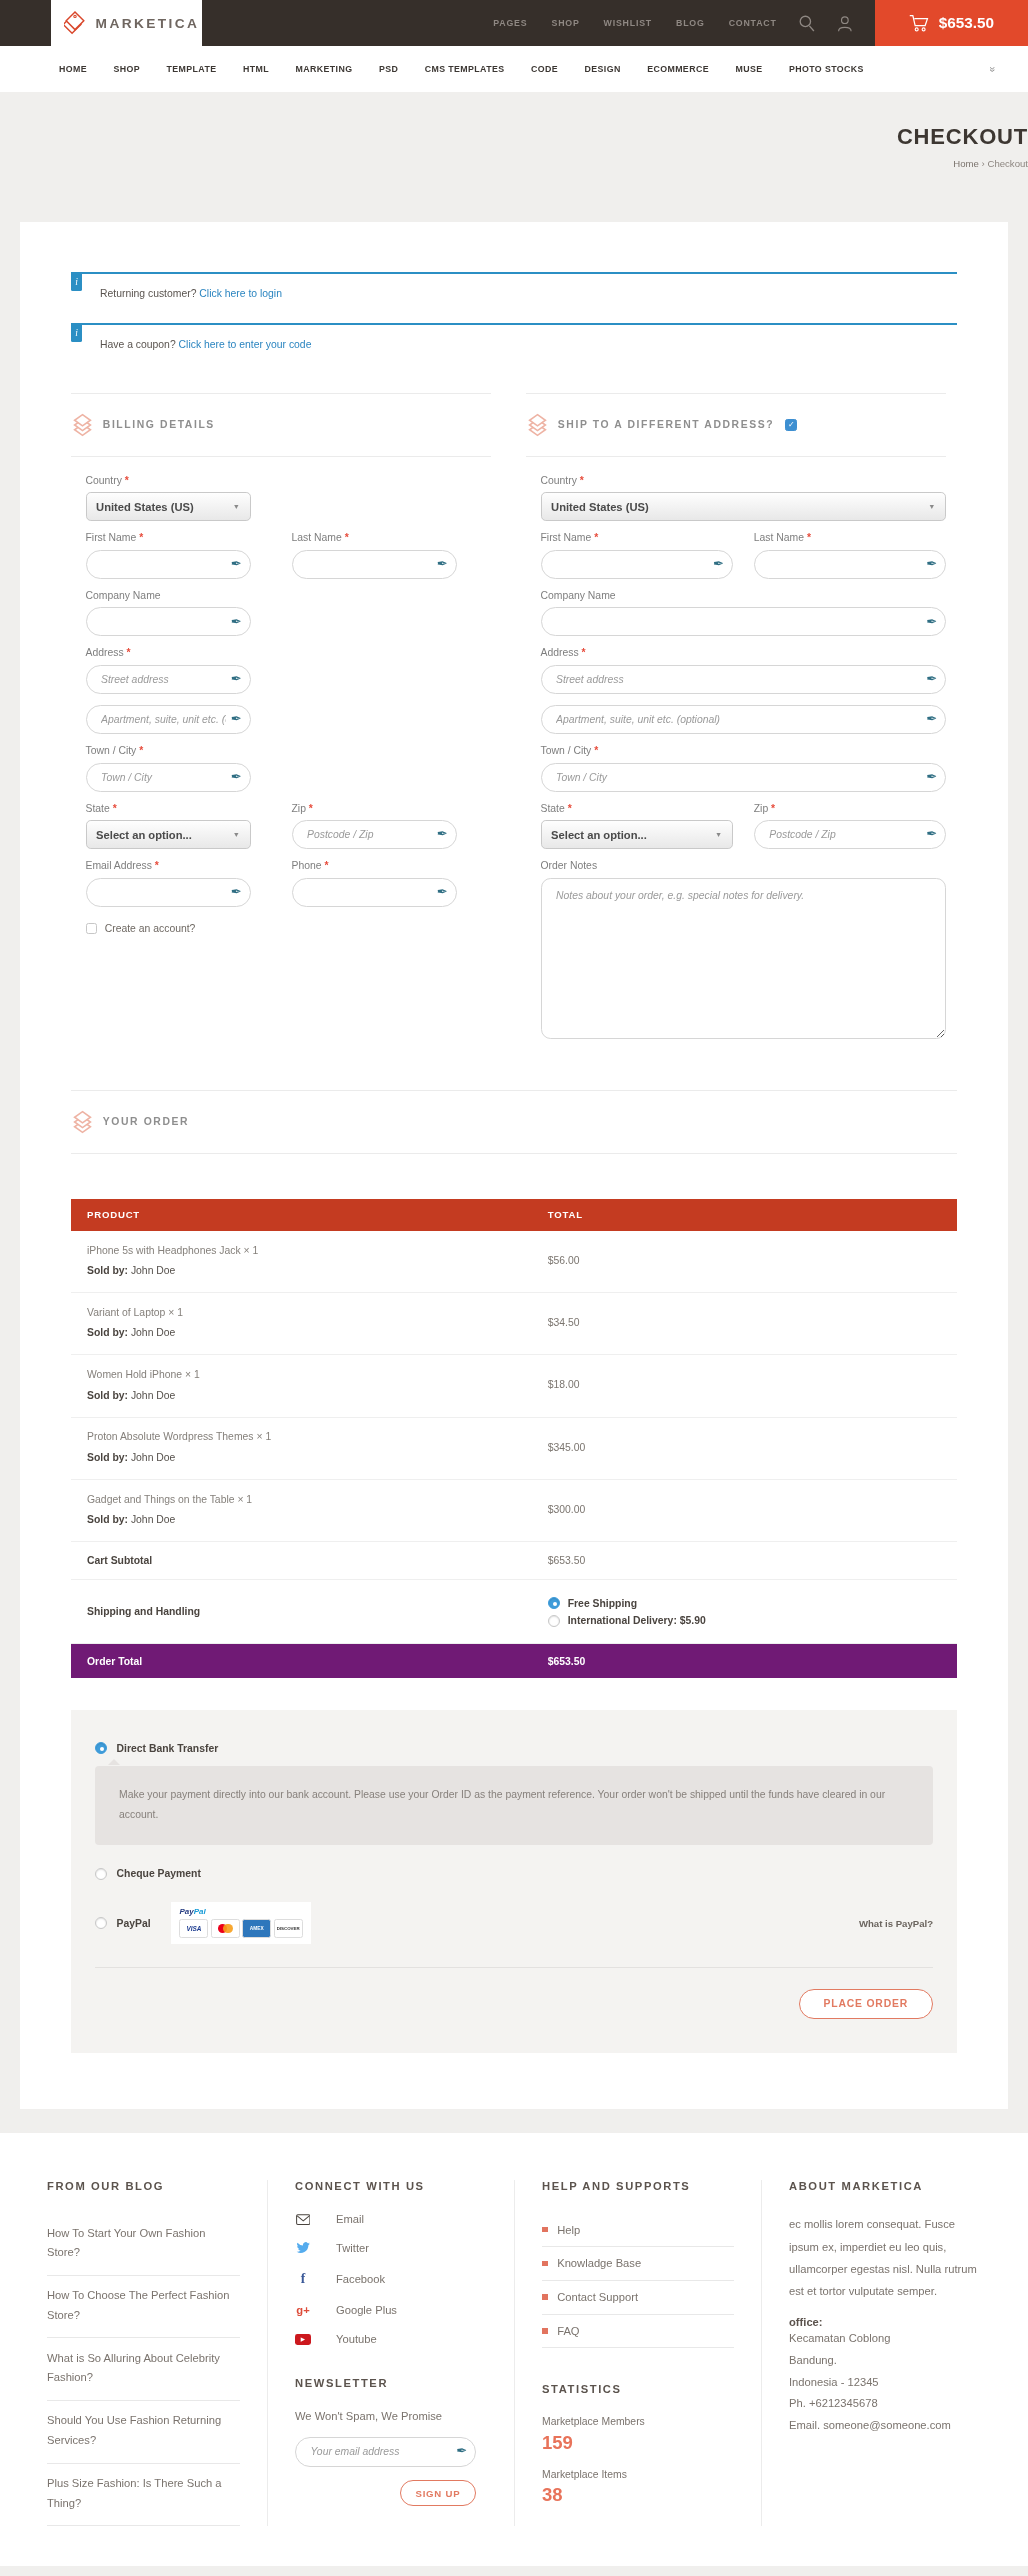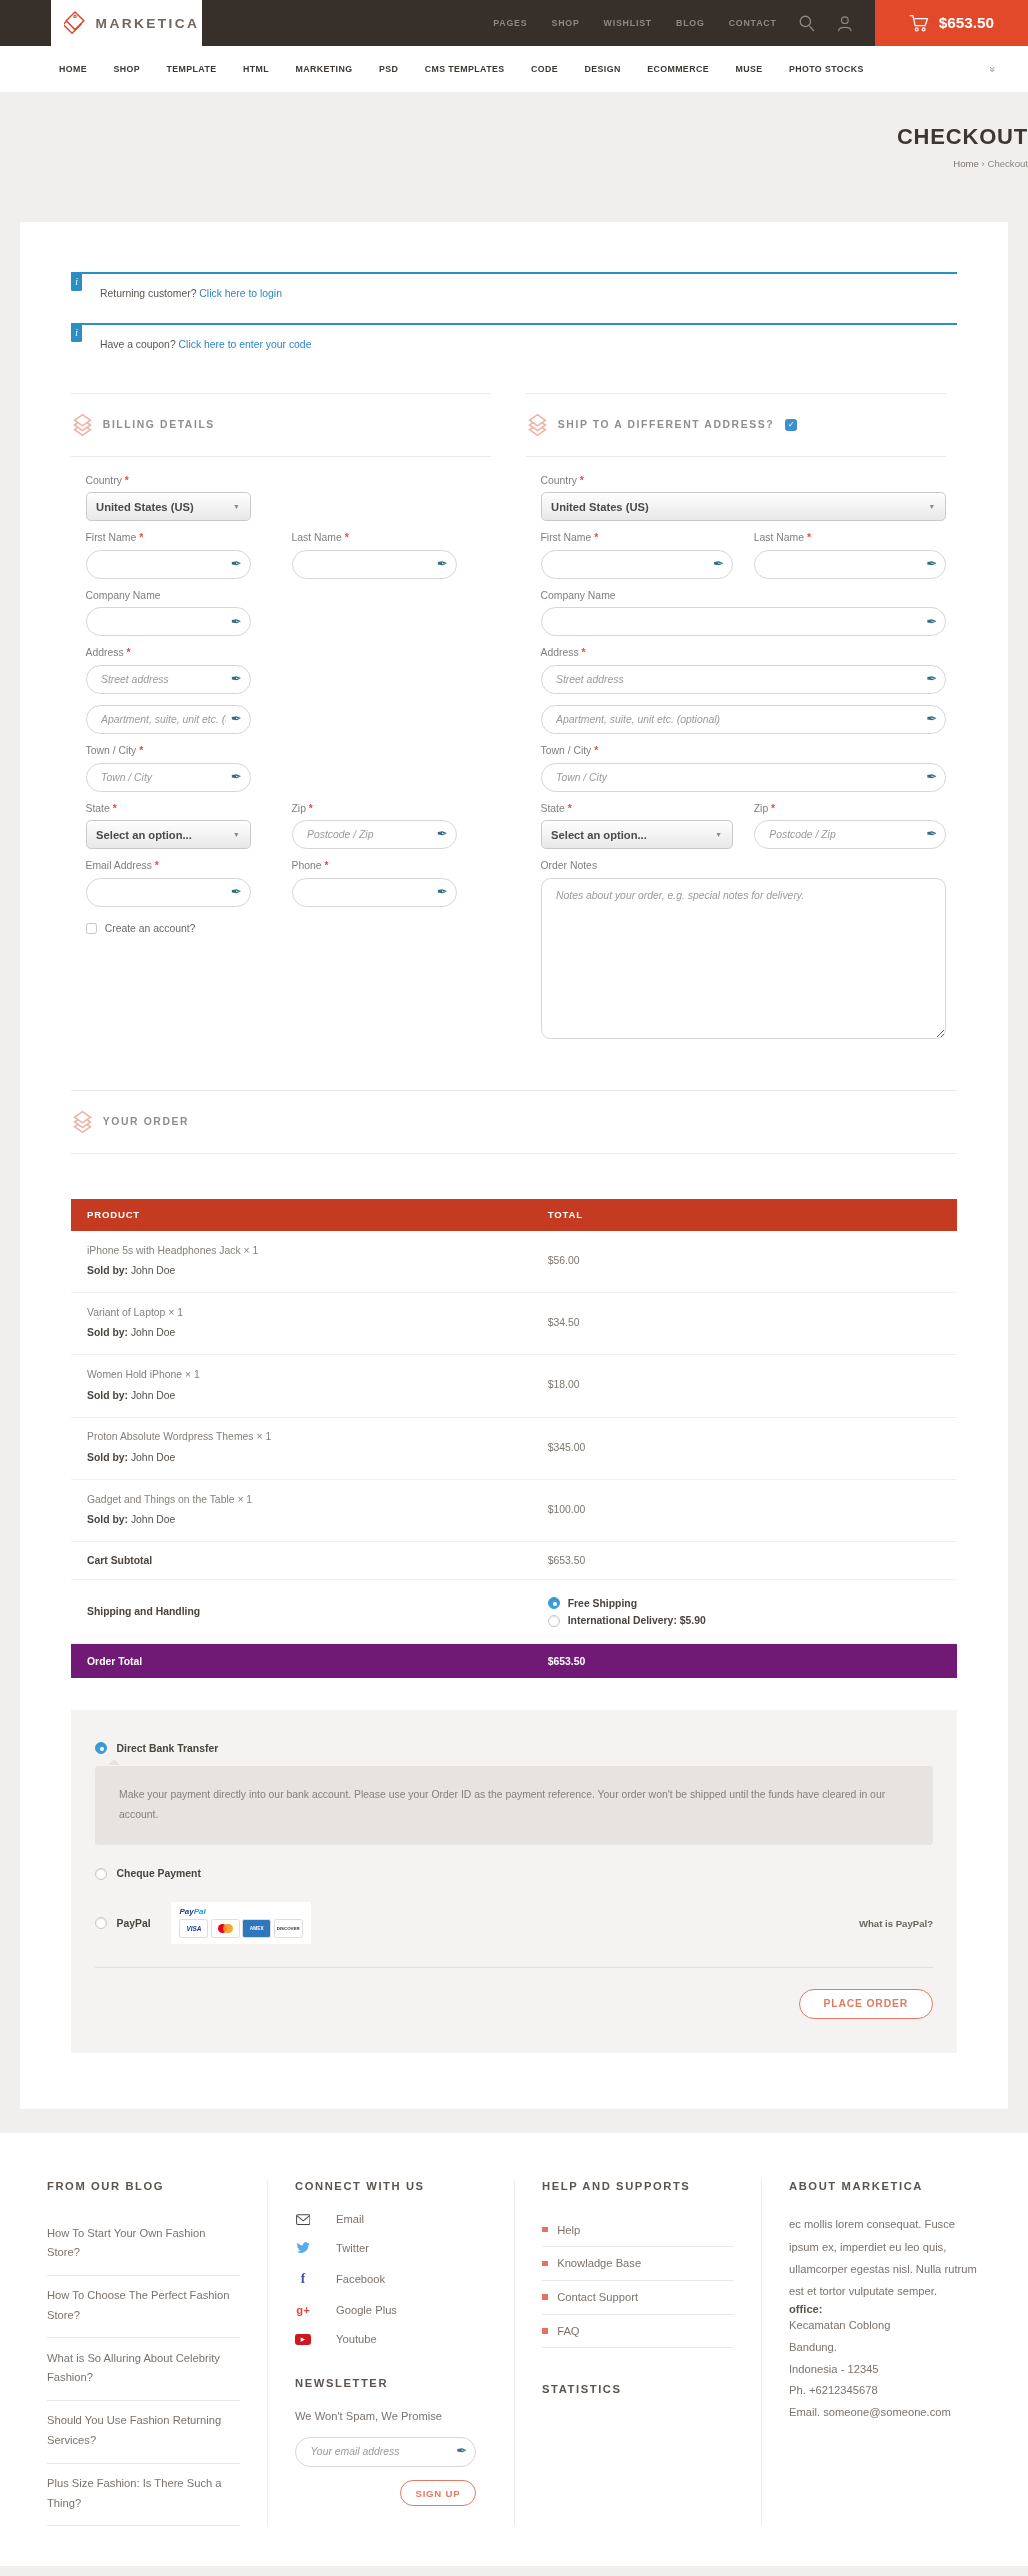--- a/index.html
+++ b/index.html
@@ -126,21 +126,21 @@
   .nl-inputbox { position:relative; width:181px; }
   .nl-inputbox input { width:100%; height:30.5px; border:1.6px solid #d6d6d6; border-radius:15.3px; padding:0 24px 0 14.5px; font-size:10.4px; outline:none; font-family:"Liberation Sans",sans-serif; }
   .nl-btnrow { width:181px; text-align:right; margin-top:13px; }
   .nl-btn { padding:6.4px 14.5px; font-size:9.6px; }
   .help-item { display:flex; align-items:center; gap:9.6px; padding:10.4px 0; border-bottom:0.8px solid #e8e8e8; font-size:11.2px; color:#7a736d; }
   .bullet { width:5.6px; height:5.6px; background:#e2745f; display:inline-block; flex:none; }
   .stats h4 { margin-top:35px; }
   .stat-label { font-size:10.4px; color:#7a736d; }
   .stat-value { font-size:18.5px; font-weight:bold; color:#e8735a; margin:4.8px 0 14.5px; }
   .about-text { font-size:11.2px; color:#7a736d; line-height:2; margin:0; }
-  .office-label { font-weight:bold; color:#5b534d; font-size:11.2px; }
+  .office-label { font-weight:bold; color:#5b534d; font-size:11.2px; margin-top:13px; }
   .addr-line { font-size:11.2px; color:#7a736d; line-height:1.95; }
 </style>
 </head>
 <body>
 
 <header class="topbar">
   <div class="logo-box">
     <svg width="22" height="26" viewBox="0 0 30 34">
       <path d="M11 7 L23 19 L11 31 L-1 19 Z" fill="#fff" stroke="#d9472b" stroke-width="2"></path>
       <path d="M15 2 L27 14 L15 26 L3 14 Z" fill="#fff" stroke="#d9472b" stroke-width="2"></path>
@@ -408,21 +408,21 @@
             <div class="p-name"><span>Proton Absolute Wordpress Themes </span><span>× 1</span></div>
             <div class="p-sold"><b>Sold by: </b><span>John Doe</span></div>
           </div>
           <div class="tc-total p-price">$345.00</div>
         </div>
         <div class="trow prow">
           <div class="tc-product">
             <div class="p-name"><span>Gadget and Things on the Table </span><span>× 1</span></div>
             <div class="p-sold"><b>Sold by: </b><span>John Doe</span></div>
           </div>
-          <div class="tc-total p-price">$100.00</div>
+          <div class="tc-total p-price">$300.00</div>
         </div>
       </div>
     <div class="trow srow">
       <div class="tc-product lbl">Cart Subtotal</div>
       <div class="tc-total val">$653.50</div>
     </div>
     <div class="trow shiprow">
       <div class="tc-product lbl">Shipping and Handling</div>
       <div class="tc-total" id="ship-opts">
           <label class="shipopt">
@@ -561,20 +561,26 @@
           <span class="bullet"></span>
           <span>Contact Support</span>
         </a>
         <a class="help-item">
           <span class="bullet"></span>
           <span>FAQ</span>
         </a>
       </div>
     <div class="stats">
       <h4>STATISTICS</h4>
+      <div id="stats-list">
+          <div class="stat-label">Marketplace Members</div>
+          <div class="stat-value">159</div>
+          <div class="stat-label">Marketplace Items</div>
+          <div class="stat-value">38</div>
+        </div>
     </div>
   </div>
 
   <div class="fcolumn">
     <h4>ABOUT MARKETICA</h4>
     <p class="about-text">ec mollis lorem consequat. Fusce ipsum ex, imperdiet eu leo quis, ullamcorper egestas nisl. Nulla rutrum est et tortor vulputate semper.</p>
     <div class="office-label">office:</div>
     <div id="addr-lines">
         <div class="addr-line">Kecamatan Coblong</div>
         <div class="addr-line">Bandung.</div>

